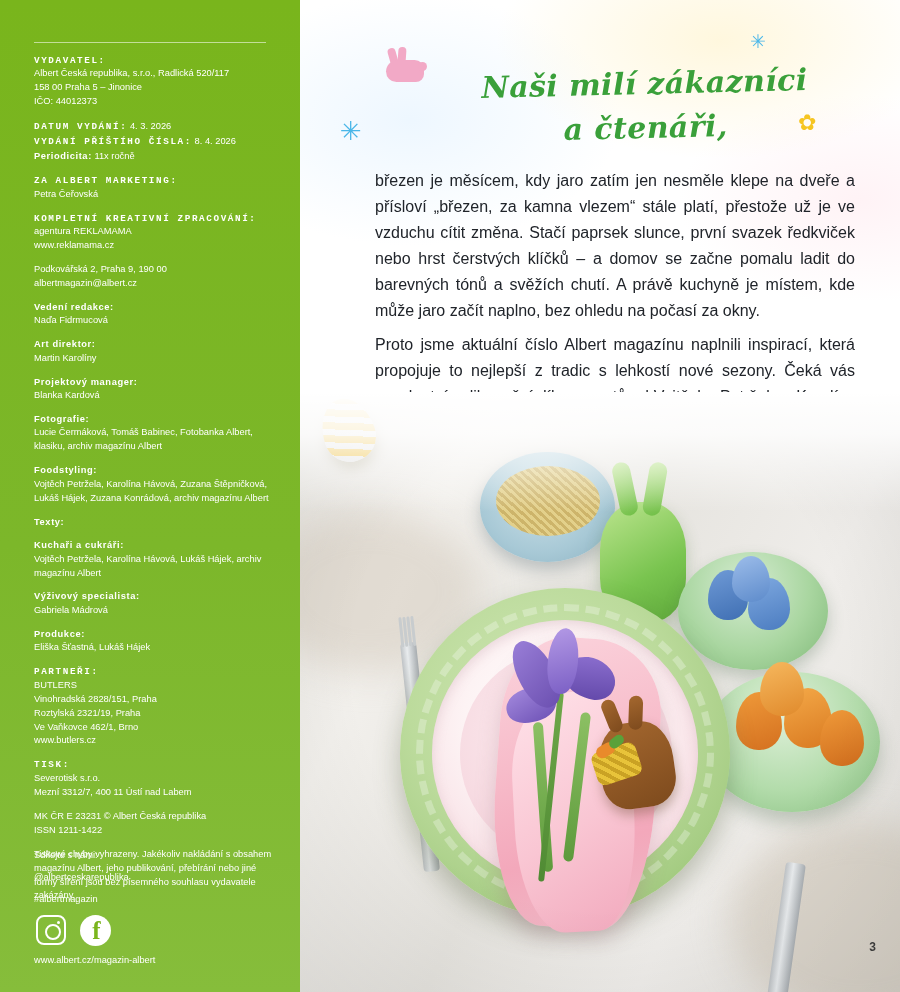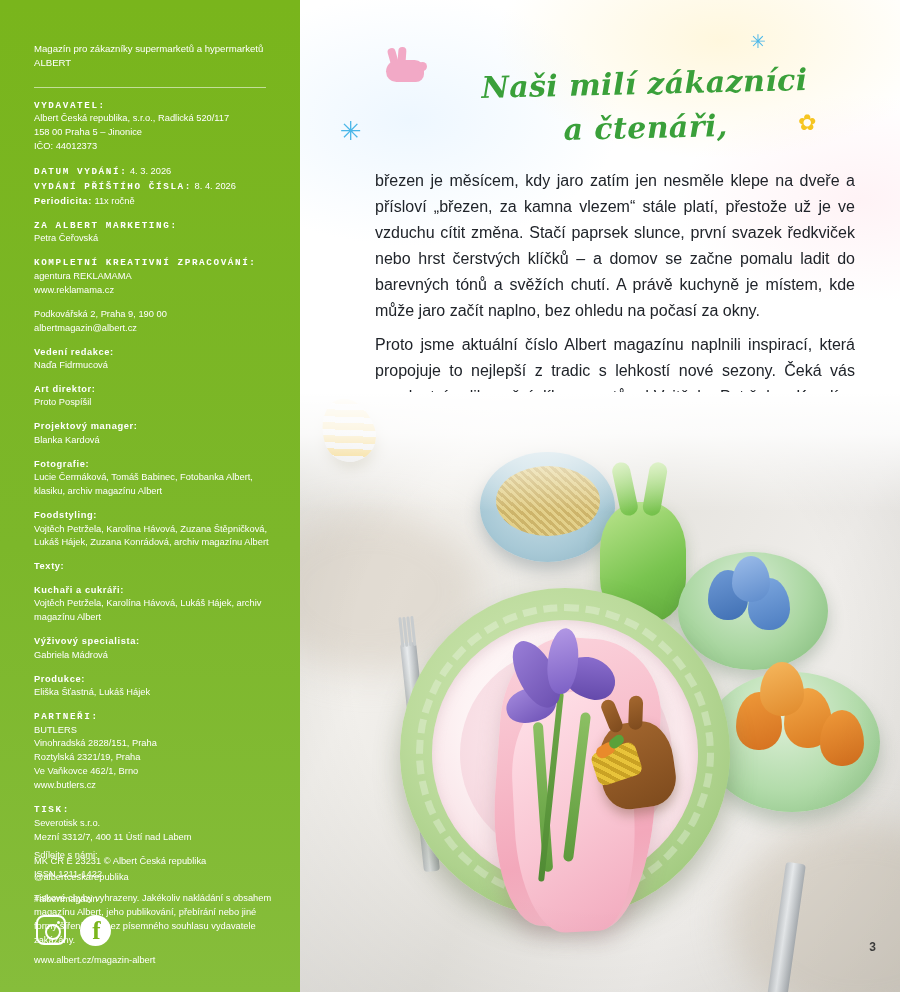--- a/index.html
+++ b/index.html
@@ -330,21 +330,20 @@
     background:linear-gradient(180deg,#ffffff 0%,rgba(255,255,255,.85) 35%,rgba(255,255,255,0) 100%);
   }
 </style>
 </head>
 <body>
 
 <div class="page">
 
   <aside class="sidebar">
 
-    <p class="lead">Magazín pro zákazníky supermarketů a hypermarketů ALBERT</p>
     <hr class="hr">
 
     <div class="blk">
       <span class="lbl sp">VYDAVATEL:</span>
       <div class="body" style="white-space:pre-line">Albert Česká republika, s.r.o., Radlická 520/117
 158 00 Praha 5 – Jinonice
 IČO: 44012373</div>
     </div>
 
     <div class="blk">
@@ -372,21 +371,21 @@
       <div class="body">albertmagazin@albert.cz</div>
     </div>
 
     <div class="blk">
       <span class="lbl">Vedení redakce:</span>
       <div class="body">Naďa Fidrmucová</div>
     </div>
 
     <div class="blk">
       <span class="lbl">Art direktor:</span>
-      <div class="body">Proto Pospíšil</div>
+      <div class="body">Martin Karolíny</div>
     </div>
 
     <div class="blk">
       <span class="lbl">Projektový manager:</span>
       <div class="body">Blanka Kardová</div>
     </div>
 
     <div class="blk">
       <span class="lbl">Fotografie:</span>
       <div class="body">Lucie Čermáková, Tomáš Babinec, Fotobanka Albert, klasiku, archiv magazínu Albert</div>

